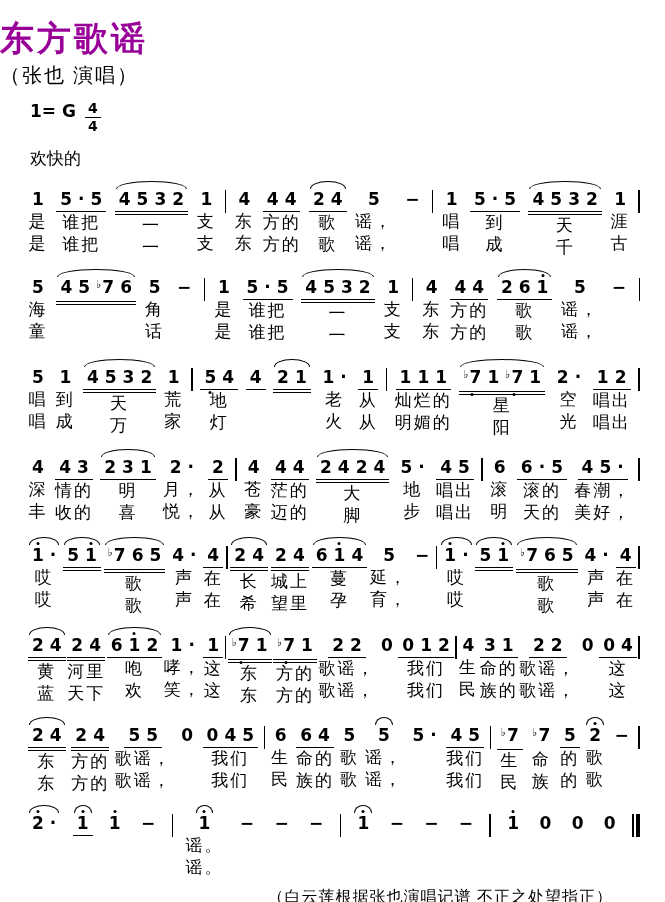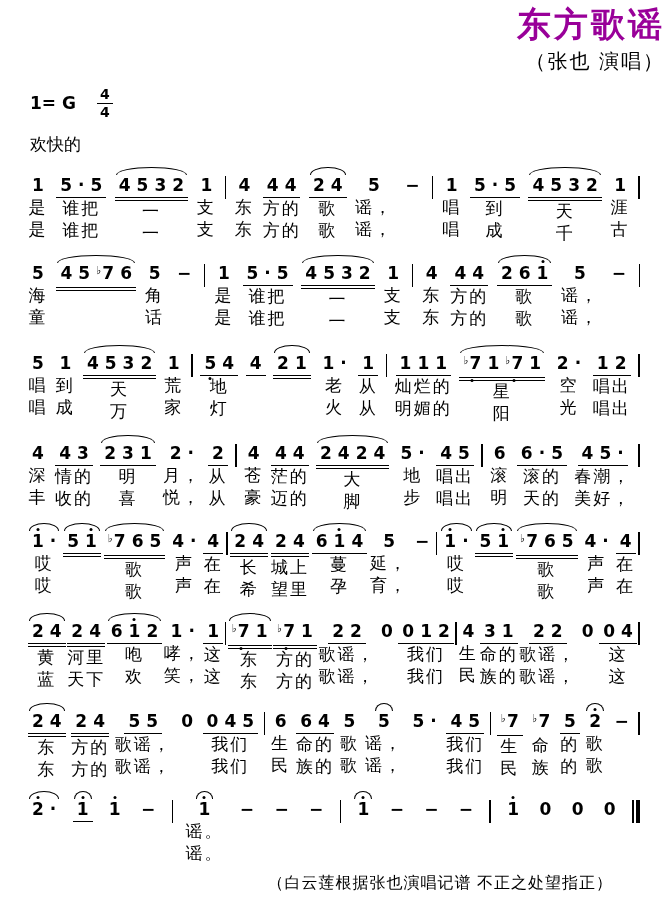--- a/index.html
+++ b/index.html
@@ -1,26 +1,26 @@
 <!DOCTYPE html>
 <html><head>
 <meta charset="utf-8">
 <style>
   html,body { margin:0; padding:0; }
   body {
     width:665px; height:902px; background:#ffffff; color:#000;
     font-family:"Liberation Sans", sans-serif; overflow:hidden;
     -webkit-font-smoothing:antialiased;
   }
-  .header { text-align:right; padding-top:2px; }
+  .header { text-align:left; padding-top:16px;font-family:Liberation Serif, serif; }
   .title { font-size:34px; font-weight:bold; letter-spacing:3px; }
   .subtitle { font-size:20px; letter-spacing:2px; }
 
   .meta { margin:12px 0 0 30px; }
-  .keyline { display:flex; align-items:center; gap:21px; font-size:17px; font-weight:bold; font-family:"DejaVu Sans", sans-serif; }
+  .keyline { display:flex; align-items:flex-start; gap:9px; font-size:17px; font-weight:bold; font-family:"DejaVu Sans", sans-serif; }
   .frac { display:inline-flex; flex-direction:column; align-items:center; font-size:14px; line-height:1.05; font-weight:bold; }
   .frac .top { border-bottom:1.5px solid #000; padding:0 3px 1px; }
   .frac .bot { padding-top:1px; }
   .tempo { font-size:17px; margin-top:14px; font-weight:normal; font-family:"Liberation Sans", sans-serif; }
 
   .score { padding:8px 25px 0 28px; }
   .system { display:flex; justify-content:space-between; align-items:flex-start; margin-bottom:7px; }
   .tok { display:flex; flex-direction:column; align-items:center; min-width:10px; }
   .nrow { position:relative; margin-top:12px; }
   .ninner {

